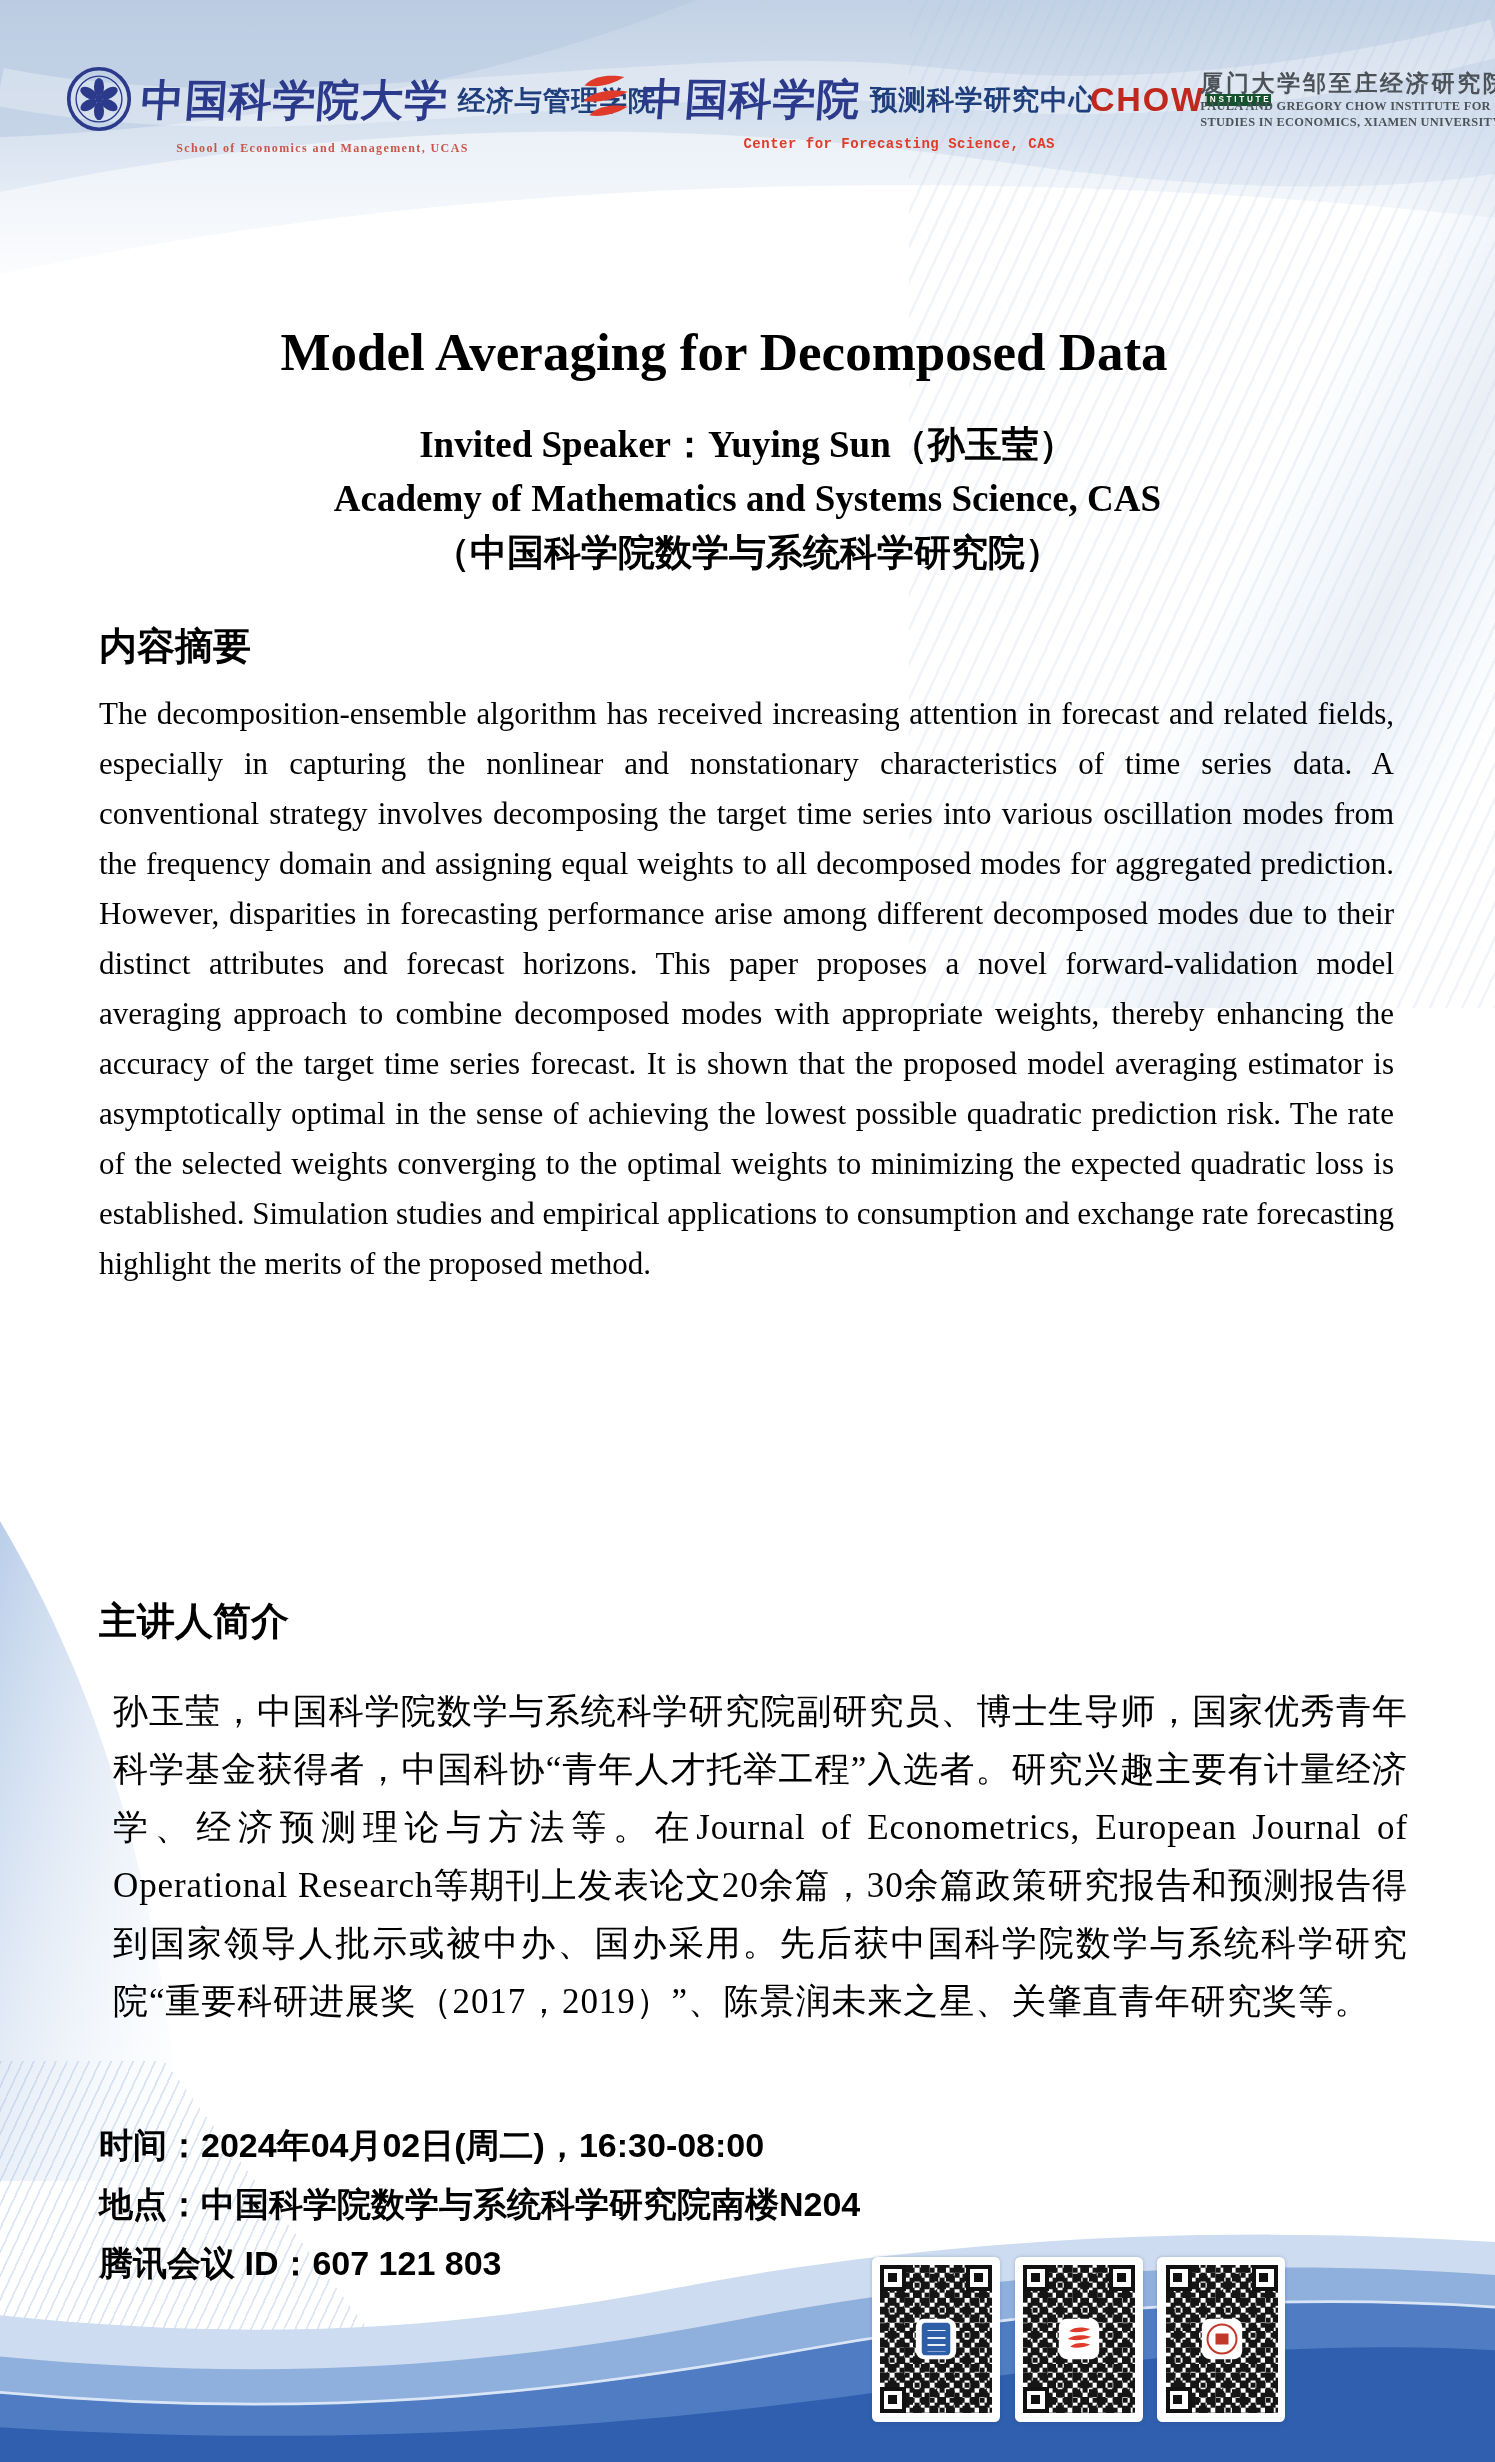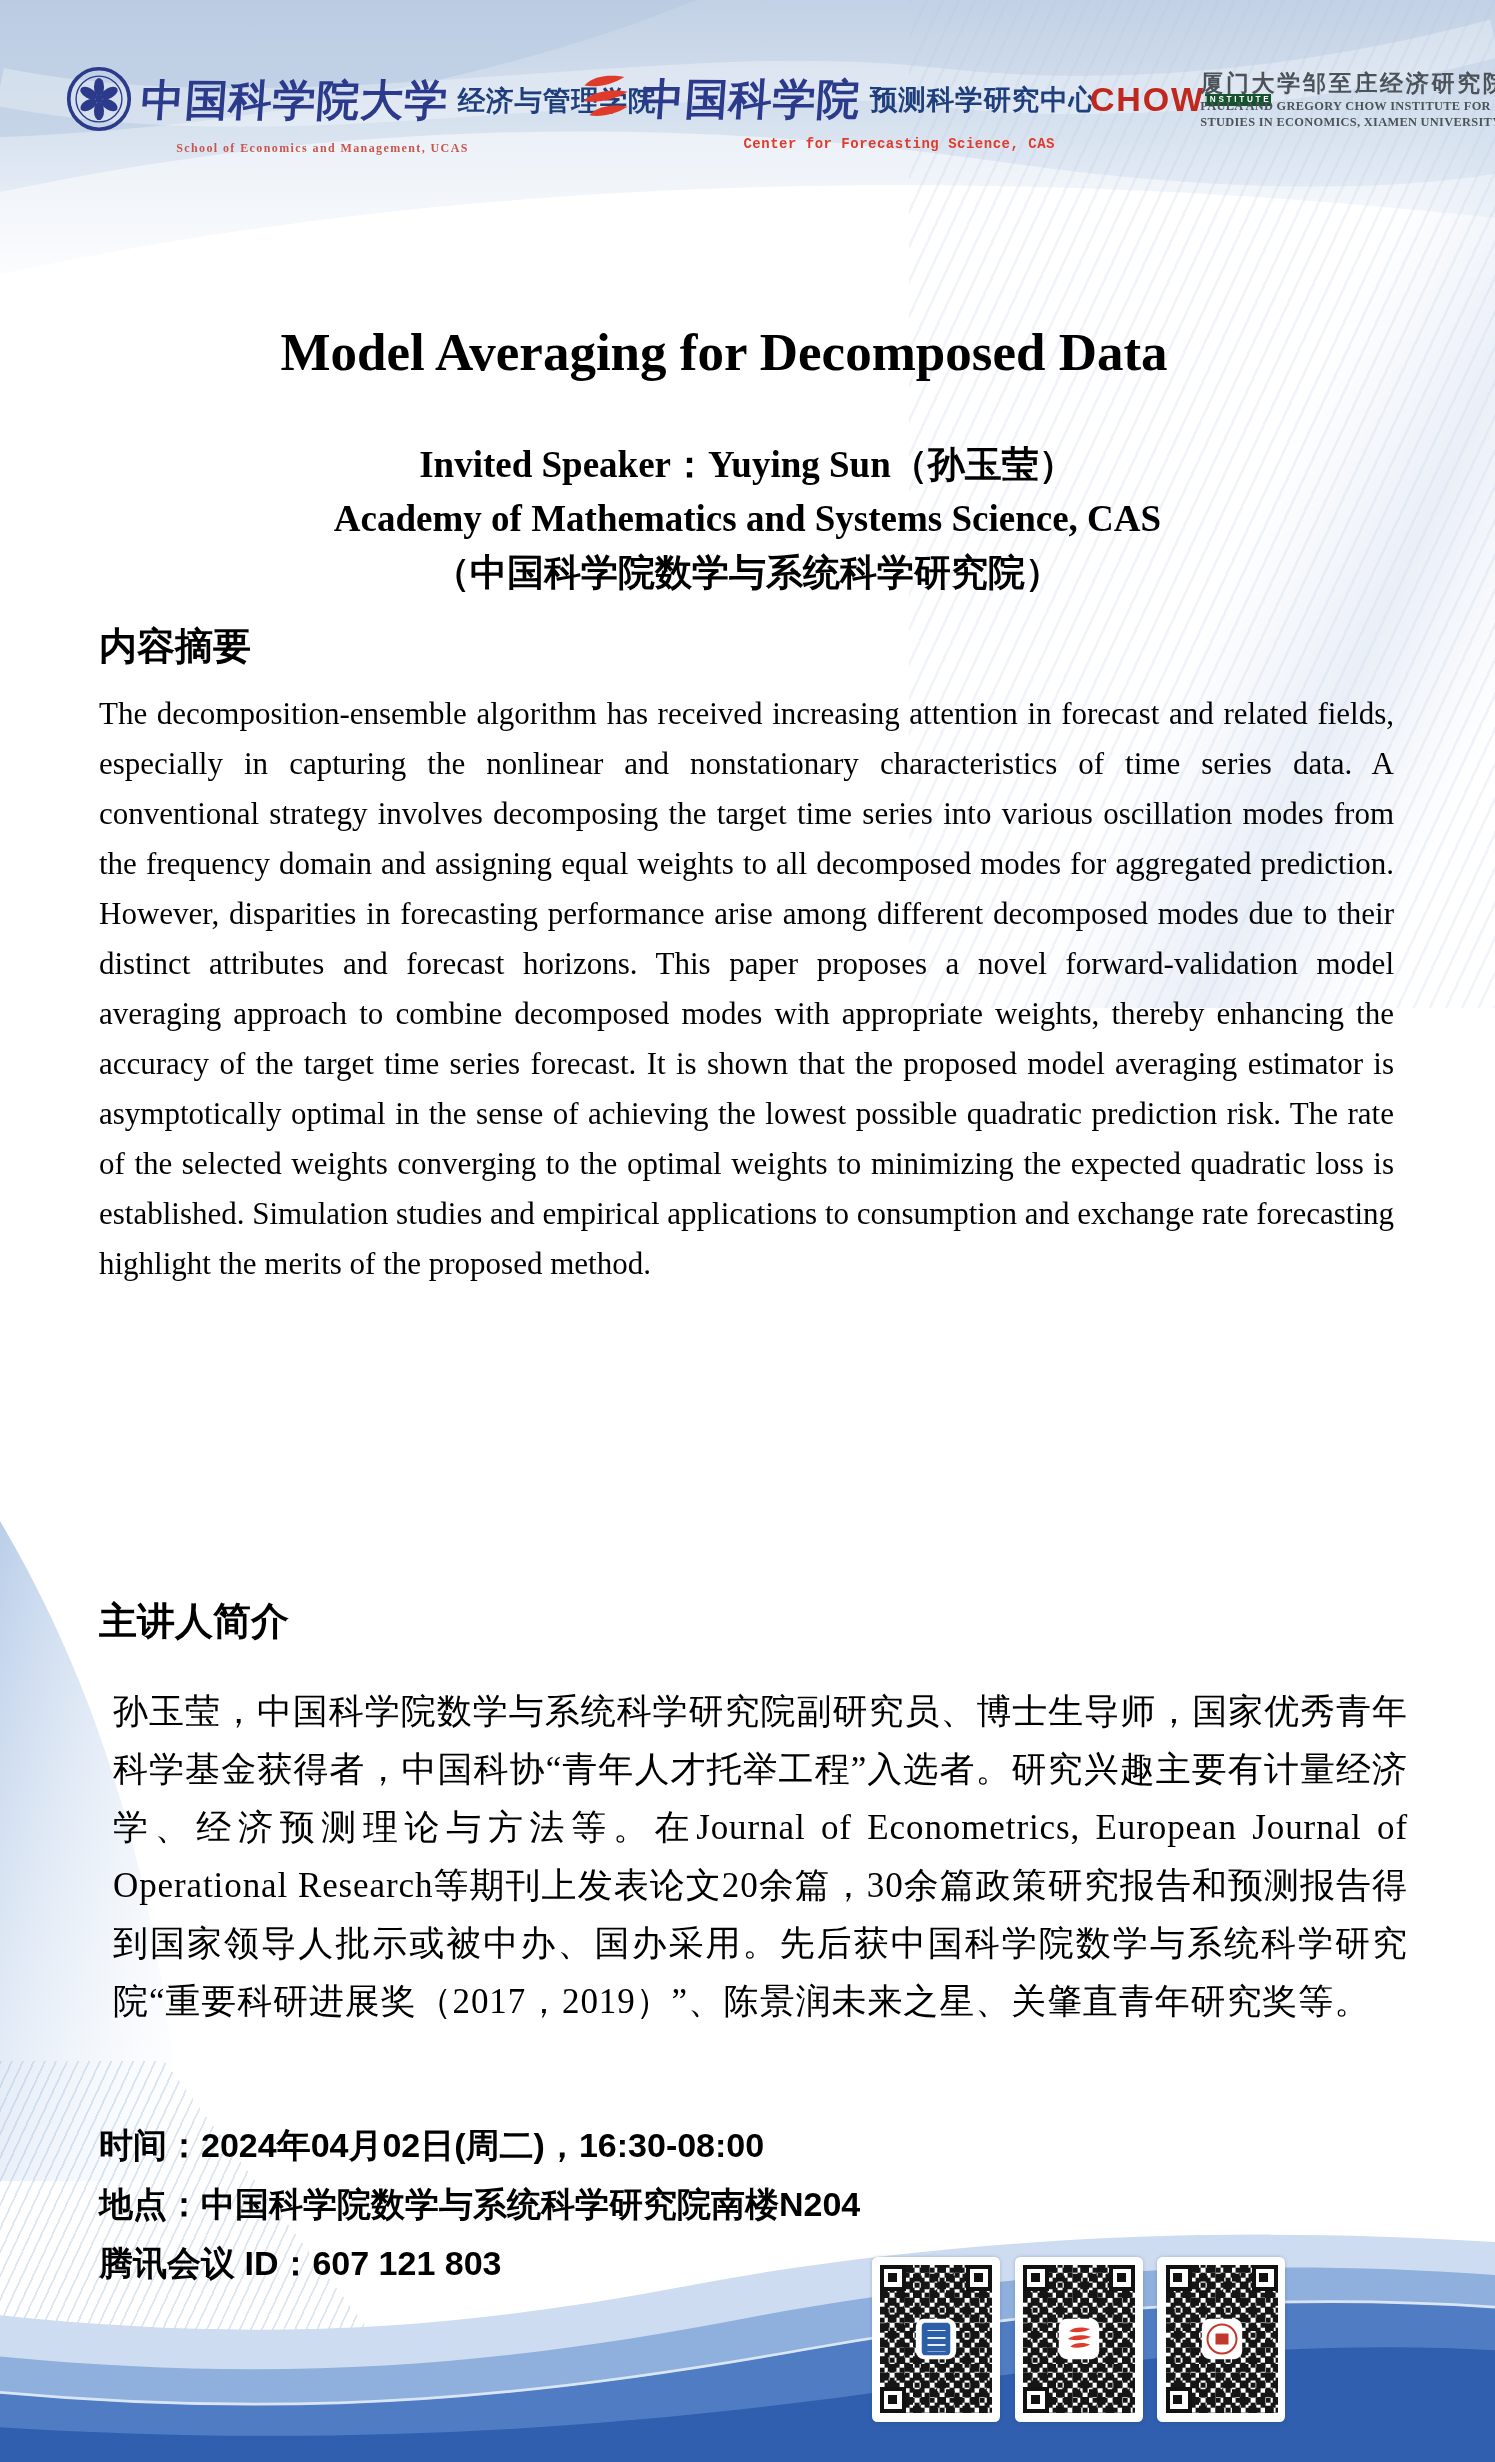--- a/index.html
+++ b/index.html
@@ -41,21 +41,21 @@
   .chow-cn{font-size:23px;letter-spacing:2.7px;color:#4b5258;font-weight:600;
       font-family:"Liberation Serif",serif;white-space:nowrap;}
   .chow-en{font-size:12.4px;font-weight:700;color:#4b5258;line-height:15.6px;letter-spacing:0.3px;
       font-family:"Liberation Serif",serif;white-space:nowrap;}
 
   
   .title-cn{position:absolute;top:205px;left:0;width:1495px;margin:0;text-align:center;z-index:2;
       font-size:57px;font-weight:900;color:#2a5b8f;letter-spacing:1.8px;}
   .title-en{position:absolute;top:322px;left:0;width:1448px;margin:0;text-align:center;z-index:2;
       font-family:"Liberation Serif",serif;font-size:53px;font-weight:700;color:#000000;}
-  .speaker{position:absolute;top:438px;left:0;width:1495px;text-align:center;z-index:2;
+  .speaker{position:absolute;top:418px;left:0;width:1495px;text-align:center;z-index:2;
       font-family:"Liberation Serif",serif;font-weight:700;color:#000000;}
   .speaker .line{font-size:37px;line-height:54px;}
 
   
   .sec-heading{position:absolute;left:99px;margin:0;z-index:2;font-size:38px;font-weight:800;color:#000;}
   .h-abstract{top:621px;}
   .h-bio{top:1596px;}
   .abstract{position:absolute;left:99px;top:689px;width:1295px;margin:0;z-index:2;
       font-family:"Liberation Serif",serif;font-size:31px;line-height:50px;color:#000;
       text-align:justify;}

